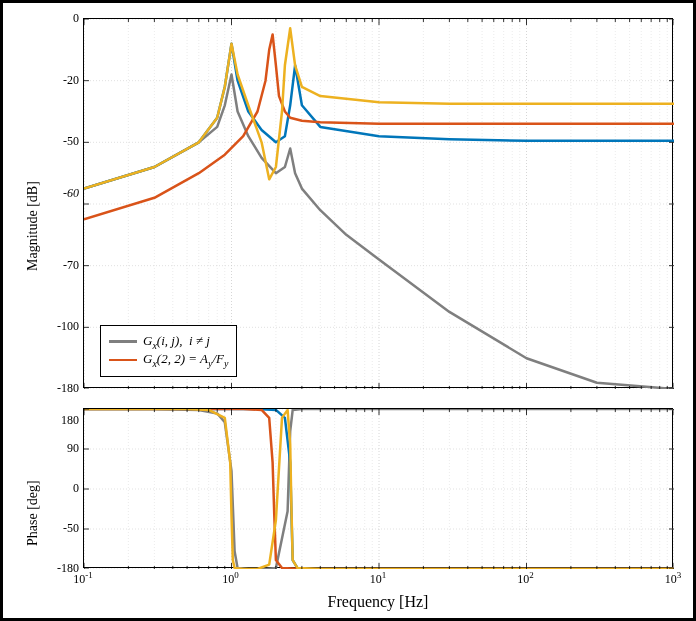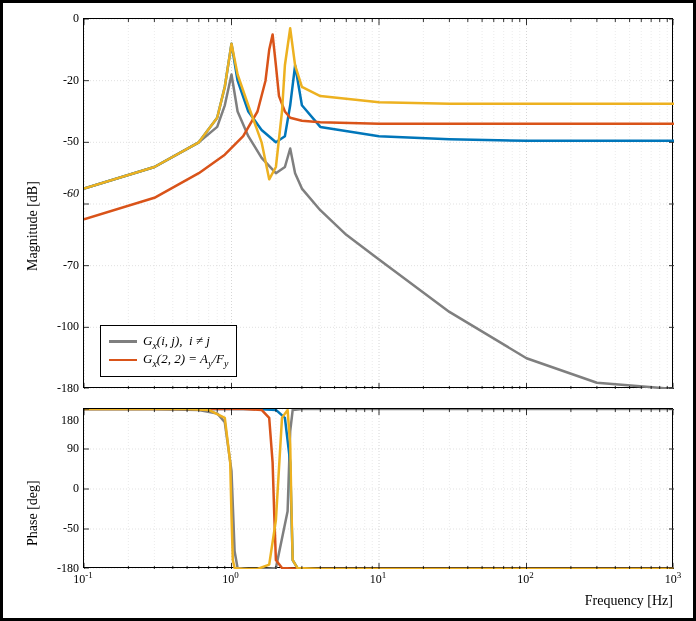--- a/index.html
+++ b/index.html
@@ -37,22 +37,22 @@
   }
   .ylabel {
     position: absolute;
     transform: rotate(-90deg);
     transform-origin: center;
     font-size: 14px;
     white-space: nowrap;
   }
   .xlabel {
     position: absolute;
-    text-align: right;
-    font-size: 14px;
+    text-align: center;
+    font-size: 16px;
   }
   .ytick {
     position: absolute;
     font-size: 12px;
     right: 2px;
     transform: translateY(-50%);
     text-align: right;
   }
   .xtick {
     position: absolute;

